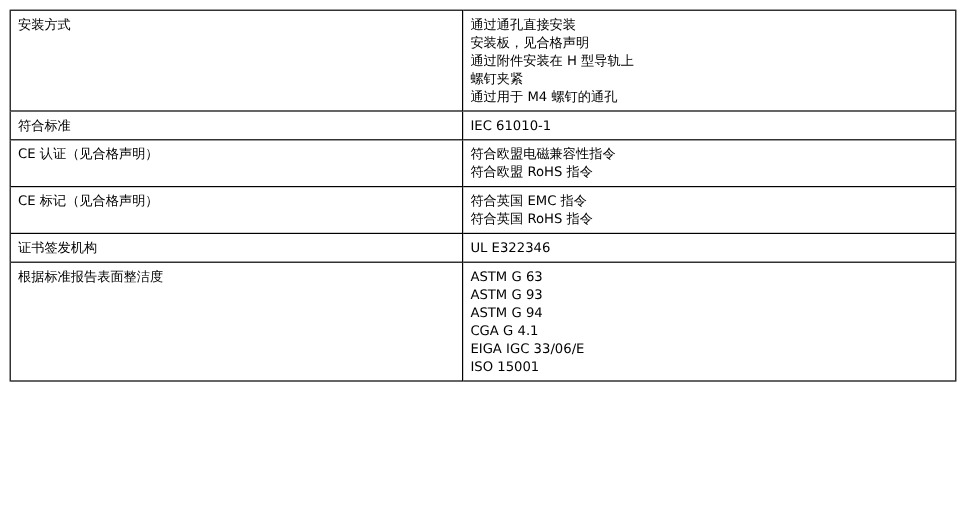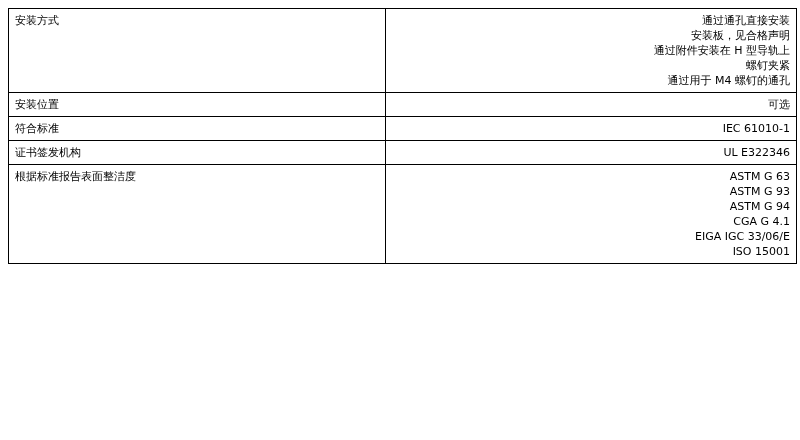--- a/index.html
+++ b/index.html
@@ -31,21 +31,20 @@
     padding: 4px 6px 4px 6px;
     font-size: 11px;
     line-height: 15px;
   }
   td.label {
     width: 364px;
     margin-top: 16px;
   }
   td.value {
     width: 398px;
-    text-align: right;
   }
   .line {
     display: block;
     white-space: pre;
   }
 </style>
 </head>
 <body>
 
 <table class="spec-table">
@@ -57,32 +56,42 @@
         <td class="value">
           <span class="line">通过通孔直接安装</span>
           <span class="line">安装板，见合格声明</span>
           <span class="line">通过附件安装在 H 型导轨上</span>
           <span class="line">螺钉夹紧</span>
           <span class="line">通过用于 M4 螺钉的通孔</span>
         </td>
       </tr>
       <tr>
         <td class="label">
-          <span class="line">安装位置</span>
+          <span class="line">符合标准</span>
         </td>
         <td class="value">
-          <span class="line">可选</span>
+          <span class="line">IEC 61010-1</span>
         </td>
       </tr>
       <tr>
         <td class="label">
-          <span class="line">符合标准</span>
+          <span class="line">CE 认证（见合格声明）</span>
         </td>
         <td class="value">
-          <span class="line">IEC 61010-1</span>
+          <span class="line">符合欧盟电磁兼容性指令</span>
+          <span class="line">符合欧盟 RoHS 指令</span>
+        </td>
+      </tr>
+      <tr>
+        <td class="label">
+          <span class="line">CE 标记（见合格声明）</span>
+        </td>
+        <td class="value">
+          <span class="line">符合英国 EMC 指令</span>
+          <span class="line">符合英国 RoHS 指令</span>
         </td>
       </tr>
       <tr>
         <td class="label">
           <span class="line">证书签发机构</span>
         </td>
         <td class="value">
           <span class="line">UL E322346</span>
         </td>
       </tr>

